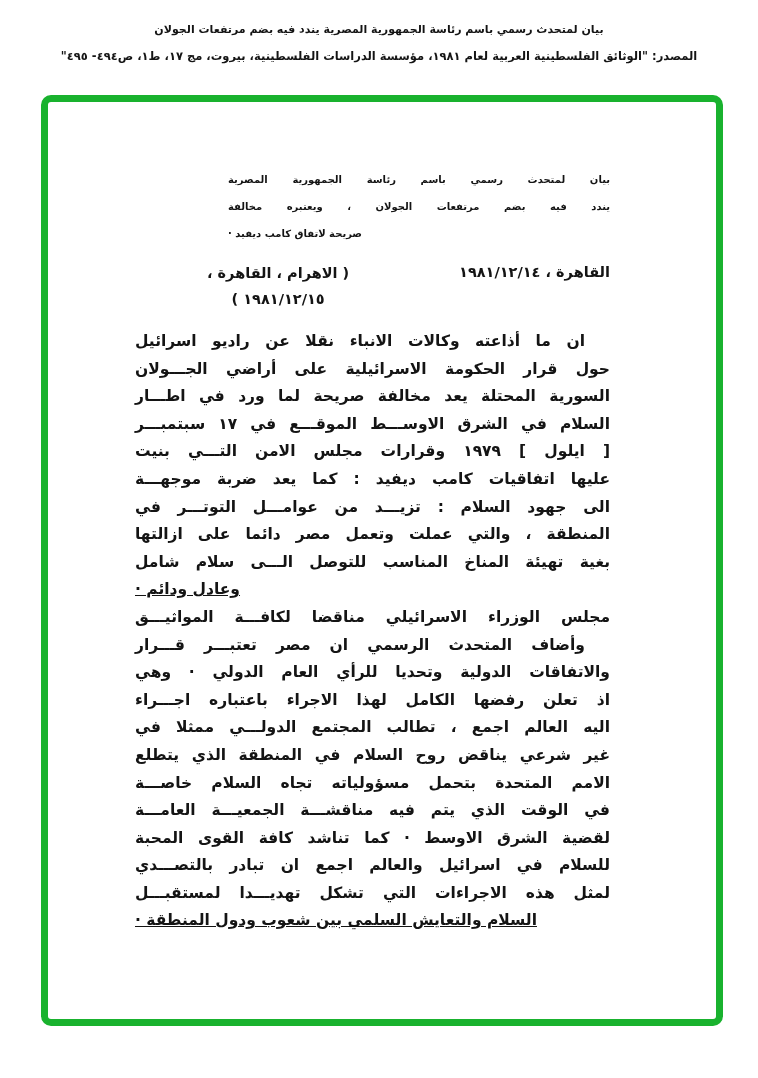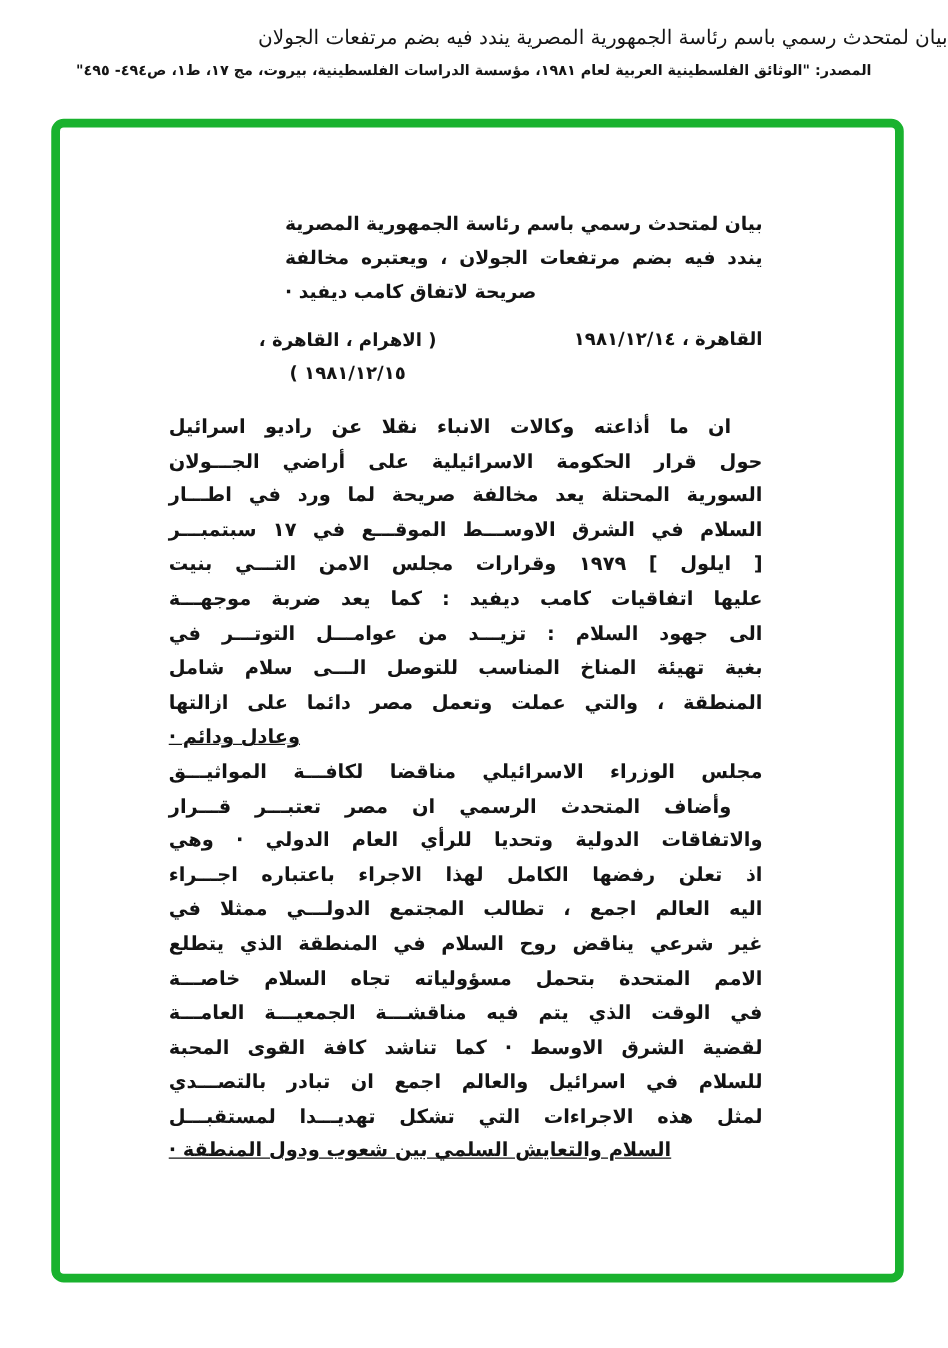--- a/index.html
+++ b/index.html
@@ -8,23 +8,23 @@
     width: 758px;
     height: 1078px;
     background: #ffffff;
     font-family: "DejaVu Sans", sans-serif;
     color: #141414;
     overflow: hidden;
   }
   .top-header { padding-top: 18px; }
   .top-title {
     direction: rtl;
-    text-align: right;
-    font-size: 16px;
-    font-weight: normal;
+    text-align: center;
+    font-size: 11px;
+    font-weight: bold;
     line-height: 24px;
   }
   .top-source {
     direction: rtl;
     text-align: center;
     font-size: 11.5px;
     font-weight: bold;
     margin-top: 6px;
     line-height: 16px;
   }
@@ -40,21 +40,21 @@
     background: #ffffff;
   }
   .doc {
     direction: rtl;
     padding: 64px 106px 0 87px;
   }
   .doc-heading {
     width: 382px;
     margin-left: auto;
     margin-right: 0;
-    font-size: 15px;
+    font-size: 10px;
     font-weight: bold;
     line-height: 27px;
   }
   .h-line { text-align: justify; text-align-last: justify; }
   .h-line.h-last { text-align: left; text-align-last: left; }
   .dateline {
     margin-top: 13px;
     display: flex;
     justify-content: space-between;
     align-items: flex-start;
@@ -108,22 +108,22 @@
       <div class="doc-body">
 
         <div class="paragraph">
           <div class="b-line b-first">ان ما أذاعته وكالات الانباء نقلا عن راديو اسرائيل</div>
           <div class="b-line">حول قرار الحكومة الاسرائيلية على أراضي الجـــولان</div>
           <div class="b-line">السورية المحتلة يعد مخالفة صريحة لما ورد في اطـــار</div>
           <div class="b-line">السلام في الشرق الاوســـط الموقـــع في ١٧ سبتمبـــر</div>
           <div class="b-line">[ ايلول ] ١٩٧٩ وقرارات مجلس الامن التـــي بنيت</div>
           <div class="b-line">عليها اتفاقيات كامب ديفيد : كما يعد ضربة موجهـــة</div>
           <div class="b-line">الى جهود السلام : تزيـــد من عوامـــل التوتـــر في</div>
+          <div class="b-line">المنطقة ، والتي عملت وتعمل مصر دائما على ازالتها</div>
           <div class="b-line">بغية تهيئة المناخ المناسب للتوصل الـــى سلام شامل</div>
-          <div class="b-line">المنطقة ، والتي عملت وتعمل مصر دائما على ازالتها</div>
           <div class="b-line b-last">وعادل ودائم ·</div>
         </div>
 
         <div class="paragraph">
           <div class="b-line">مجلس الوزراء الاسرائيلي مناقضا لكافـــة المواثيـــق</div>
           <div class="b-line b-first">وأضاف المتحدث الرسمي ان مصر تعتبـــر قـــرار</div>
           <div class="b-line">والاتفاقات الدولية وتحديا للرأي العام الدولي · وهي</div>
           <div class="b-line">اذ تعلن رفضها الكامل لهذا الاجراء باعتباره اجـــراء</div>
           <div class="b-line">اليه العالم اجمع ، تطالب المجتمع الدولـــي ممثلا في</div>
           <div class="b-line">غير شرعي يناقض روح السلام في المنطقة الذي يتطلع</div>

